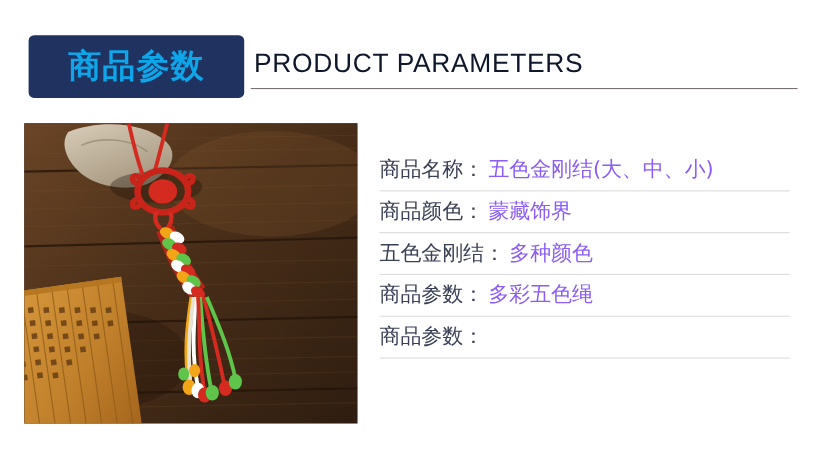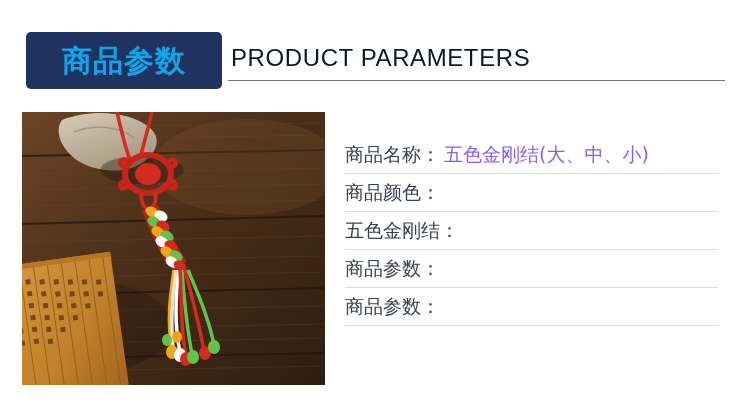--- a/index.html
+++ b/index.html
@@ -280,27 +280,30 @@
 
 <div class="params">
 
   <div class="param-row">
     <span class="param-label">商品名称：</span>
     <span class="param-value">五色金刚结(大、中、小)</span>
   </div>
 
   <div class="param-row">
     <span class="param-label">商品颜色：</span>
+    <span class="param-value">蒙藏饰界</span>
   </div>
 
   <div class="param-row">
     <span class="param-label">五色金刚结：</span>
+    <span class="param-value">多种颜色</span>
   </div>
 
   <div class="param-row">
     <span class="param-label">商品参数：</span>
+    <span class="param-value">多彩五色绳</span>
   </div>
 
   <div class="param-row">
     <span class="param-label">商品参数：</span>
   </div>
 
 </div>
 
 </body></html>

